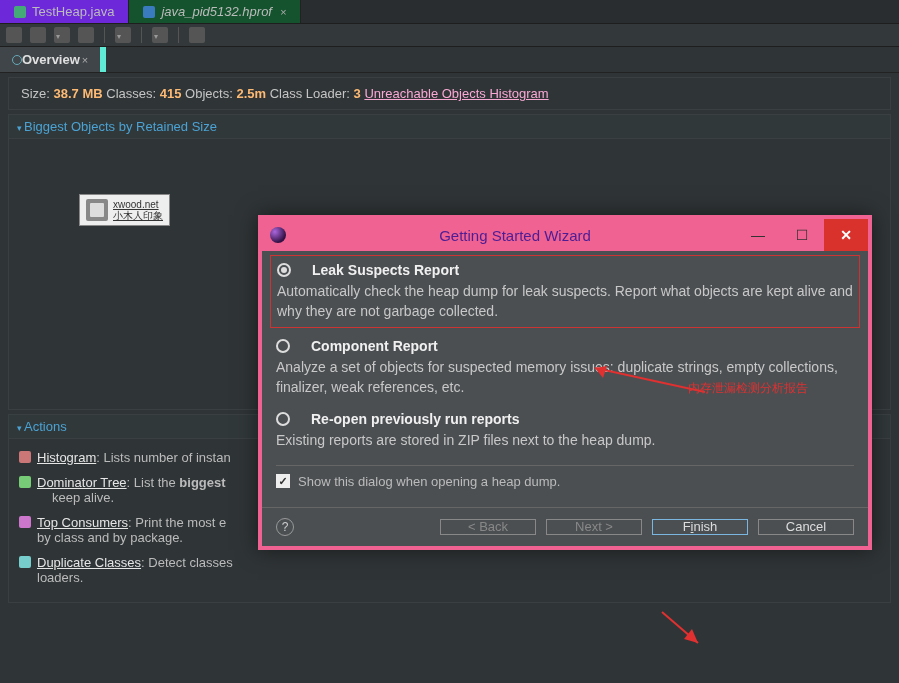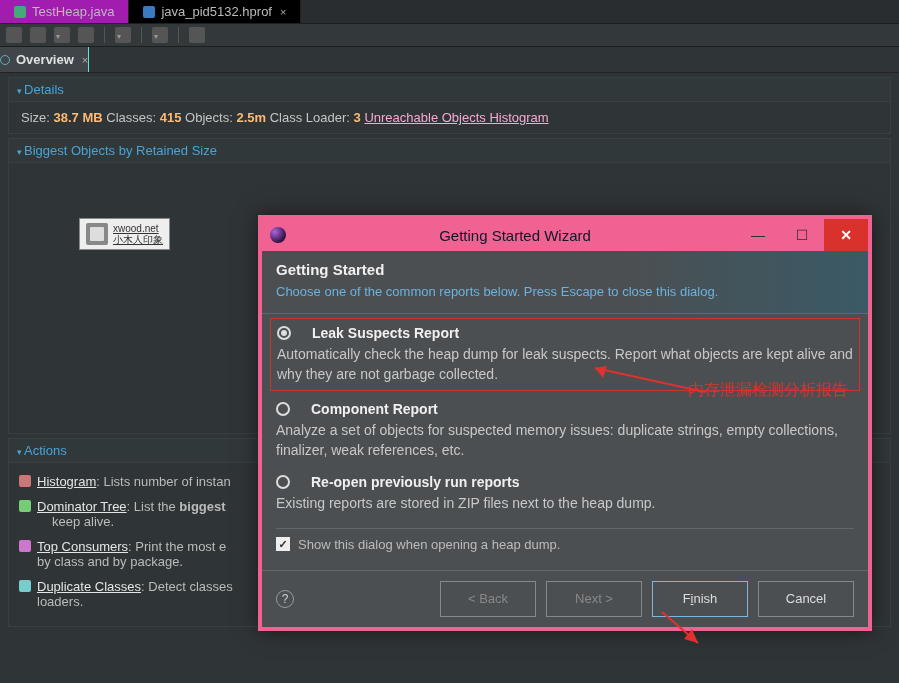--- a/index.html
+++ b/index.html
@@ -1,32 +1,32 @@
 <!DOCTYPE html>
 <html><head>
   <meta charset="utf-8">
   <style>
     * { margin:0; padding:0; box-sizing:border-box; font-family:"Segoe UI",Tahoma,sans-serif; }
     body { background:#2f3436; width:899px; height:683px; position:relative; overflow:hidden; color:#bbb; font-size:13px;}
     
     .filetabs { display:flex; background:#2a2d2f; border-bottom:1px solid #1e1e1e; }
-    .filetab { padding:4px 14px; background:#a21caf; border-right:1px solid #222; display:flex; align-items:center; gap:6px; cursor:pointer;}
-    .filetab.active { background:#000000; }
+    .filetab { padding:4px 14px; background:#6d28d9; border-right:1px solid #222; display:flex; align-items:center; gap:6px; cursor:pointer;}
+    .filetab.active { background:#14532d;font-style:italic; }
     .ficon { width:12px; height:12px; display:inline-block; }
     .ficon.java { background:#4a7; border-radius:2px; }
     .ficon.hprof { background:#3a7bbf; border-radius:2px; }
     .close-x { color:#aaa; font-size:11px; margin-left:2px;}
     
     .toolbar { display:flex; gap:8px; padding:3px 6px; background:#33383a; border-bottom:1px solid #1e1e1e; align-items:center;}
     .tb-icon { width:16px; height:16px; background:#555; border-radius:2px;}
     .tb-sep { width:1px; height:16px; background:#555; margin:0 2px;}
     .tb-drop::after{content:"▾"; font-size:8px; color:#999; margin-left:2px;}
     
     .subtabs { display:flex; background:#2f3436; border-bottom:1px solid #222; }
-    .subtab { padding:5px 0; background:#3f4548; display:flex; align-items:center; gap:6px; border-right:1px solid #5eead4;}
+    .subtab { padding:5px 12px; background:#3f4548; display:flex; align-items:center; border-right:6px solid #5eead4;}
     .subtab .i { width:10px;height:10px;border:1px solid #6ab;border-radius:50%;}
     .subtab b{color:#e0e0e0;}
     
     .panel { margin:4px 8px; border:1px solid #3a4042; background:#2f3436; }
     .panel-hd { padding:4px 8px; color:#4aa3d4; font-size:13px; border-bottom:1px solid #3a4042; background:#31383a;}
     .panel-hd::before { content:"▾ "; font-size:9px; color:#4aa3d4;}
     .details-body { padding:8px 12px; color:#c5c5c5;}
     .details-body b { color:#fdba74; }
     .link { color:#f9a8d4; text-decoration:underline; cursor:pointer;}
     
@@ -42,45 +42,45 @@
     .act .aicon.histo{background:#c77;}
     .act .aicon.dom{background:#7c7;}
     .act .aicon.top{background:#c7c;}
     .act .aicon.dup{background:#7cc;}
     .act .alink{color:#e5e5e5;text-decoration:underline;cursor:pointer;}
 
     
     .dialog { position:absolute; left:258px; top:215px; width:614px; background:#4b4f52; border:4px solid #f06292; box-shadow:0 0 20px rgba(0,0,0,0.5);}
     .dlg-title { background:#f06292; height:32px; display:flex; align-items:center; padding:0 0 0 8px;}
     .dlg-title .eclipse{width:16px;height:16px;border-radius:50%;background:radial-gradient(circle at 30% 30%,#a6d,#314 70%);margin-right:8px;}
-    .dlg-title .ttext{flex:1;text-align:center;color:#0f172a;font-size:15px;}
+    .dlg-title .ttext{flex:1;text-align:center;color:#4c1d95;font-size:15px;}
     .winbtn{width:44px;height:32px;display:flex;align-items:center;justify-content:center;color:#333;font-size:14px;}
     .winbtn.close{background:#d9322d;color:#fff;font-weight:bold;}
     .dlg-head { padding:10px 14px 14px 14px; border-bottom:1px solid #666; background:linear-gradient(to right,#4b4f52 60%, #3a5a66 100%);}
     .dlg-head h3{color:#f0f0f0;font-size:15px;margin-bottom:6px;font-weight:bold;}
     .dlg-head p{color:#6ab3e0;font-size:13px;}
     .dlg-body{padding:10px 14px;}
     .opt{margin-bottom:14px;}
     .opt-hd{display:flex;align-items:center;gap:21px;margin-bottom:4px;}
     .radio{width:14px;height:14px;border:2px solid #ddd;border-radius:50%;display:inline-flex;align-items:center;justify-content:center;}
     .radio.selected::after{content:"";width:6px;height:6px;background:#ddd;border-radius:50%;}
     .opt-hd b{color:#f0f0f0;font-size:14px;}
     .opt-desc{color:#c8c8c8;font-size:14px;line-height:1.4;padding-left:0;}
     .opt.first{border:1px solid #cc3333;padding:6px;margin:-6px -6px 10px -6px;}
     .chk-row{display:flex;align-items:center;gap:8px;padding:8px 0;border-top:1px solid #666;margin-top:4px;}
     .chk{width:14px;height:14px;background:#eee;display:flex;align-items:center;justify-content:center;color:#333;font-size:11px;font-weight:bold;}
     .dlg-foot{display:flex;align-items:center;gap:10px;padding:10px 14px;border-top:1px solid #666;}
     .help{width:18px;height:18px;border:1px solid #999;border-radius:50%;display:flex;align-items:center;justify-content:center;color:#ccc;font-size:12px;}
     .spacer{flex:1;}
-    .btn{min-width:96px;height:36px;border:1px solid #888;background:#4b4f52;color:#ddd;display:flex;align-items:center;justify-content:center;font-size:13px;cursor:pointer;}
+    .btn{min-width:96px;height:16px;border:1px solid #888;background:#4b4f52;color:#ddd;display:flex;align-items:center;justify-content:center;font-size:13px;cursor:pointer;}
     .btn.disabled{color:#888;}
     .btn.primary{border:1px solid #7ab6e0;}
     .btn .mn{text-decoration:underline;}
     
-    .anno-text{position:absolute;left:688px;top:380px;color:#e03030;font-size:16px;}
+    .anno-text{position:absolute;left:688px;top:380px;color:#e03030;font-size:12px;}
     .arrow1{position:absolute;left:585px;top:362px;}
     .arrow2{position:absolute;left:652px;top:607px;}
     svg.arrow line{stroke:#e03030;stroke-width:2;}
     svg.arrow polygon{fill:#e03030;}
   </style>
 </head>
 <body>
 
 <div class="filetabs">
   <div class="filetab">
@@ -109,21 +109,20 @@
 
 <div class="subtabs">
   <div class="subtab">
     <span class="i"></span>
     <b>Overview</b>
     <span class="close-x">×</span>
   </div>
 </div>
 
 <div class="panel">
-  <div class="panel-hd">Details</div>
   <div class="details-body">
     <span>Size:</span>
     <b>38.7 MB</b>
     <span>Classes:</span>
     <b>415</b>
     <span>Objects:</span>
     <b>2.5m</b>
     <span>Class Loader:</span>
     <b>3</b>
     <span class="link">Unreachable Objects Histogram</span>
@@ -169,24 +168,20 @@
 </div>
 
 <div class="dialog">
   <div class="dlg-title">
     <span class="eclipse"></span>
     <span class="ttext">Getting Started Wizard</span>
     <span class="winbtn">—</span>
     <span class="winbtn">☐</span>
     <span class="winbtn close">✕</span>
   </div>
-  <div class="dlg-head">
-    <h3>Getting Started</h3>
-    <p>Choose one of the common reports below. Press Escape to close this dialog.</p>
-  </div>
   <div class="dlg-body">
     <div class="opt first">
       <div class="opt-hd">
         <span class="radio selected"></span>
         <b>Leak Suspects Report</b>
       </div>
       <div class="opt-desc">Automatically check the heap dump for leak suspects. Report what objects are kept alive and why they are not garbage collected.</div>
     </div>
     <div class="opt">
       <div class="opt-hd">

